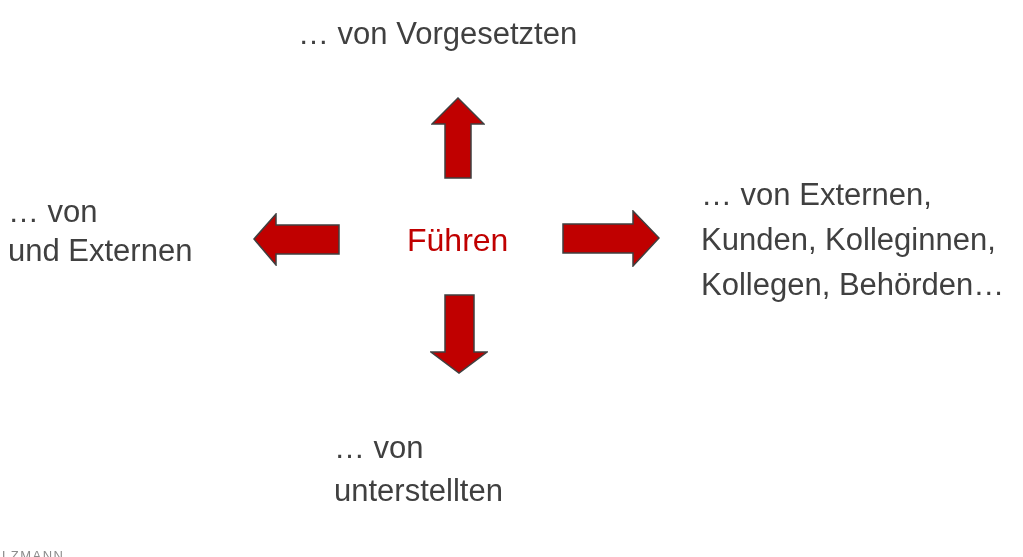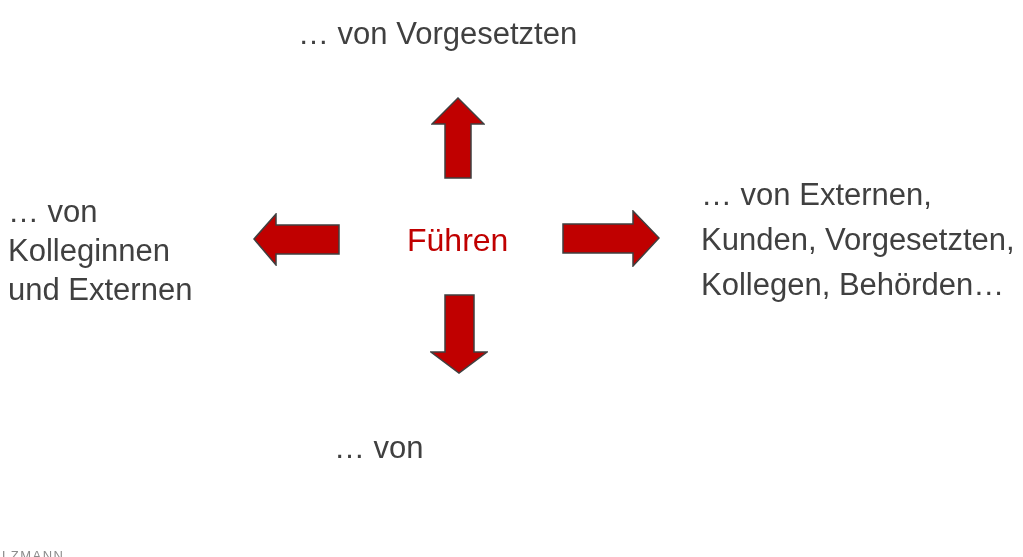--- a/index.html
+++ b/index.html
@@ -64,43 +64,43 @@
 <div class="slide">
 
   <div class="label label-top">… von Vorgesetzten</div>
 
   <svg class="arrow arrow-up" width="54" height="82" viewBox="0 0 54 82">
     <polygon points="27,1 53,27 40,27 40,81 14,81 14,27 1,27" fill="#C00000"></polygon>
   </svg>
 
   <div class="label label-left">
     <div>… von</div>
-    <div>Kolleginnen</div>
     <div>und Externen</div>
   </div>
 
   <svg class="arrow arrow-left" width="87" height="53" viewBox="0 0 87 53">
     <polygon points="1,26 23,1 23,12 86,12 86,41 23,41 23,52" fill="#C00000"></polygon>
   </svg>
 
   <div class="center-label">Führen</div>
 
   <svg class="arrow arrow-right" width="98" height="57" viewBox="0 0 98 57">
     <polygon points="1,14 71,14 71,1 97,28 71,56 71,43 1,43" fill="#C00000"></polygon>
   </svg>
 
   <div class="label label-right">
     <div>… von Externen,</div>
-    <div>Kunden, Vorgesetzten,</div>
+    <div>Kunden, Kolleginnen,</div>
     <div>Kollegen, Behörden…</div>
   </div>
 
   <svg class="arrow arrow-down" width="58" height="80" viewBox="0 0 58 80">
     <polygon points="15,1 44,1 44,58 57,58 29,79 1,58 15,58" fill="#C00000"></polygon>
   </svg>
 
   <div class="label label-bottom">
     <div>… von</div>
+    <div>unterstellten</div>
   </div>
 
   <div class="watermark">LZMANN</div>
 
 </div>
 
 </body></html>

